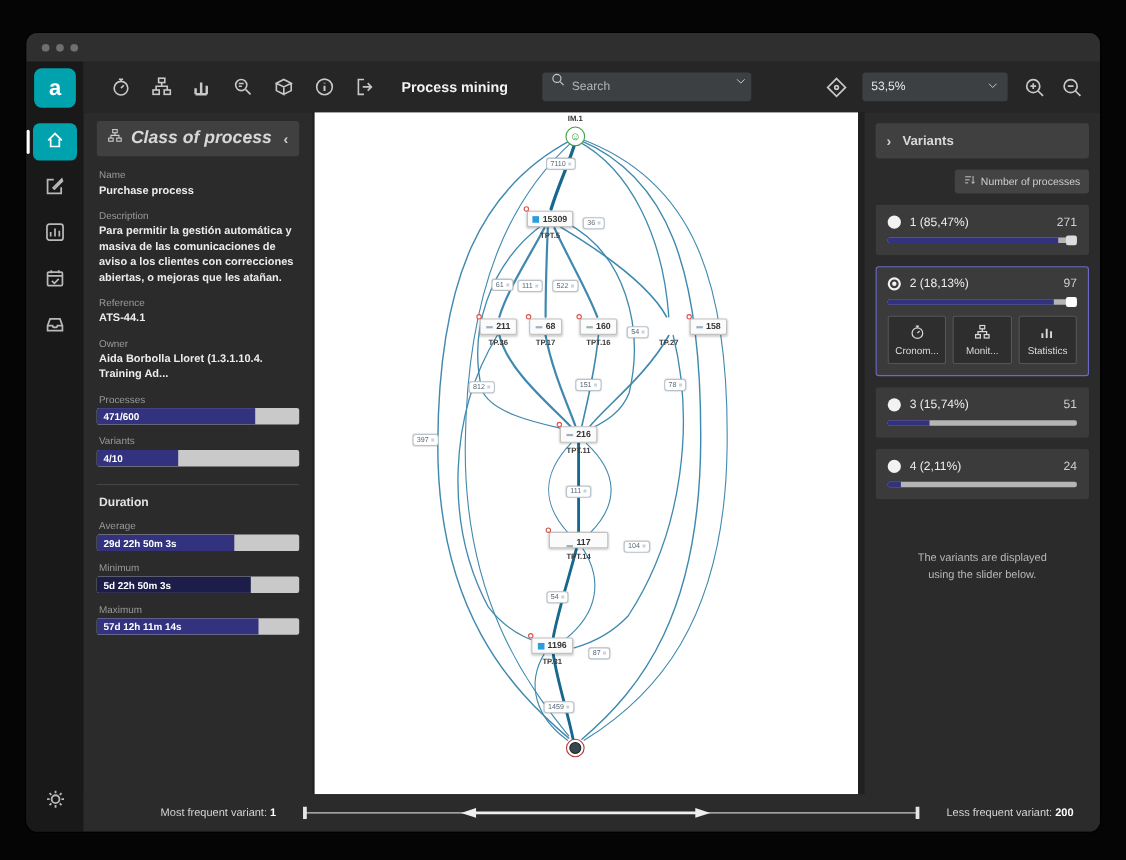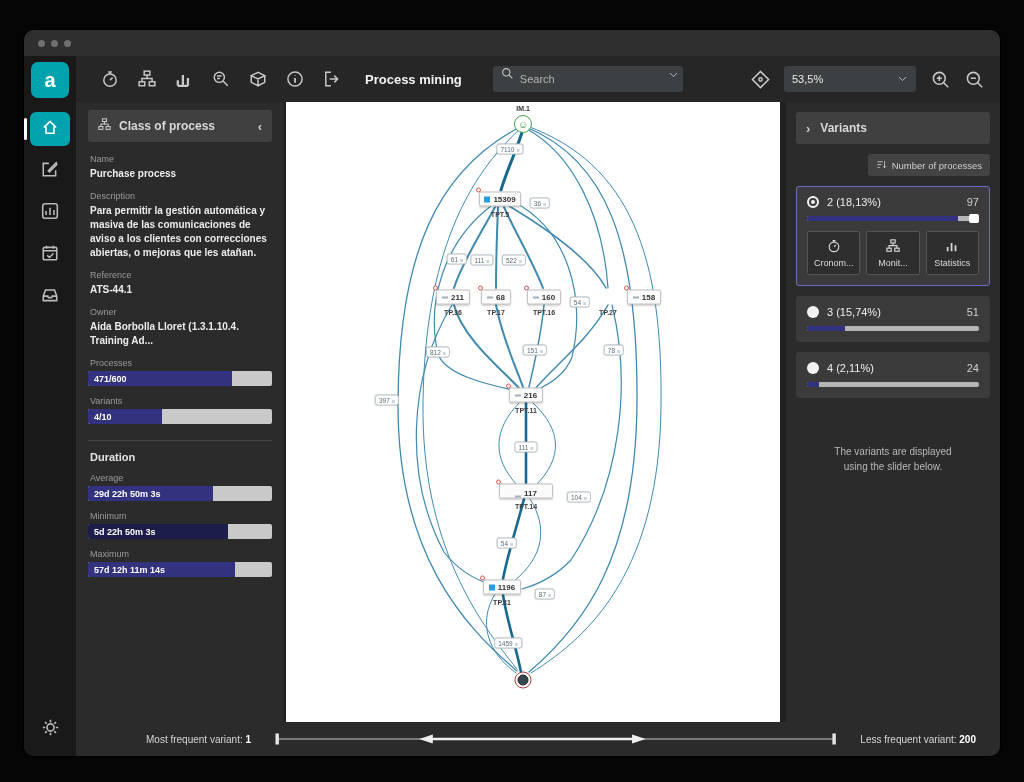--- a/index.html
+++ b/index.html
@@ -40,21 +40,21 @@
   .zoom-select { width:132px; height:26px; background:#3d4043; border-radius:3px; display:flex; align-items:center; padding:0 8px; color:#e8e8e8; font-size:11px; cursor:pointer; }
   .zoom-select .zval { flex:1; }
 
   
   .main-row { flex:1; display:flex; background:#202020; overflow:hidden; }
 
   
   .class-panel { width:208px; background:#2b2b2b; padding:8px 12px; flex-shrink:0; }
   .panel-header { height:32px; background:#404040; border-radius:3px; display:flex; align-items:center; padding:0 10px; gap:8px; color:#d8d8d8; margin-bottom:12px; cursor:pointer; }
   .panel-header svg { stroke:#cfcfcf; fill:none; stroke-width:1.2; }
-  .panel-header .ph-title { flex:1; font-size:12px; font-weight:bold; }
+  .panel-header .ph-title { flex:1; font-size:16px; font-weight:bold;font-style:italic; }
   .chev { color:#cfcfcf; font-size:13px; font-weight:bold; }
   .f-label { color:#9a9a9a; font-size:9px; margin:10px 2px 3px; }
   .f-value { color:#ececec; font-size:10px; font-weight:bold; margin:0 2px; line-height:1.4; }
   .pbar { height:15px; background:#c9c9c9; border-radius:2px; overflow:hidden; position:relative; margin:2px 0 4px; }
   .pbar .fill { height:100%; background:#32327e; display:flex; align-items:center; padding-left:6px; color:#fff; font-size:9px; font-weight:bold; white-space:nowrap; }
   .pbar .fill.darkfill { background:#1d1d49; }
   .divider { height:1px; background:#454545; margin:16px 0 10px; }
   .sec-title { color:#e3e3e3; font-size:11px; font-weight:bold; margin:2px; }
 
   
@@ -438,20 +438,31 @@
             <div class="sort-btn">
               <span>
                 <svg width="11" height="11" viewBox="0 0 16 16">
                     <path d="M2 4 H10 M2 8 H8 M2 12 H6 M12.5 3 V12.5 M10.5 10.5 L12.5 12.8 L14.5 10.5"></path>
                   </svg>
               </span>
               <span>Number of processes</span>
             </div>
           </div>
 
+          <div class="vcard">
+            <div class="vrow">
+              <span class="radio"></span>
+              <span class="vlabel">1 (85,47%)</span>
+              <span class="vcount">271</span>
+            </div>
+            <div class="vbar">
+              <div class="vfill" style="width: 90%;"></div>
+              <div class="thumb" style="right:0;"></div>
+            </div>
+          </div>
 
           <div class="vcard selected">
             <div class="vrow">
               <span class="radio sel"></span>
               <span class="vlabel">2 (18,13%)</span>
               <span class="vcount">97</span>
             </div>
             <div class="vbar">
               <div class="vfill" style="width: 88%;"></div>
               <div class="thumb white" style="right:0;"></div>

